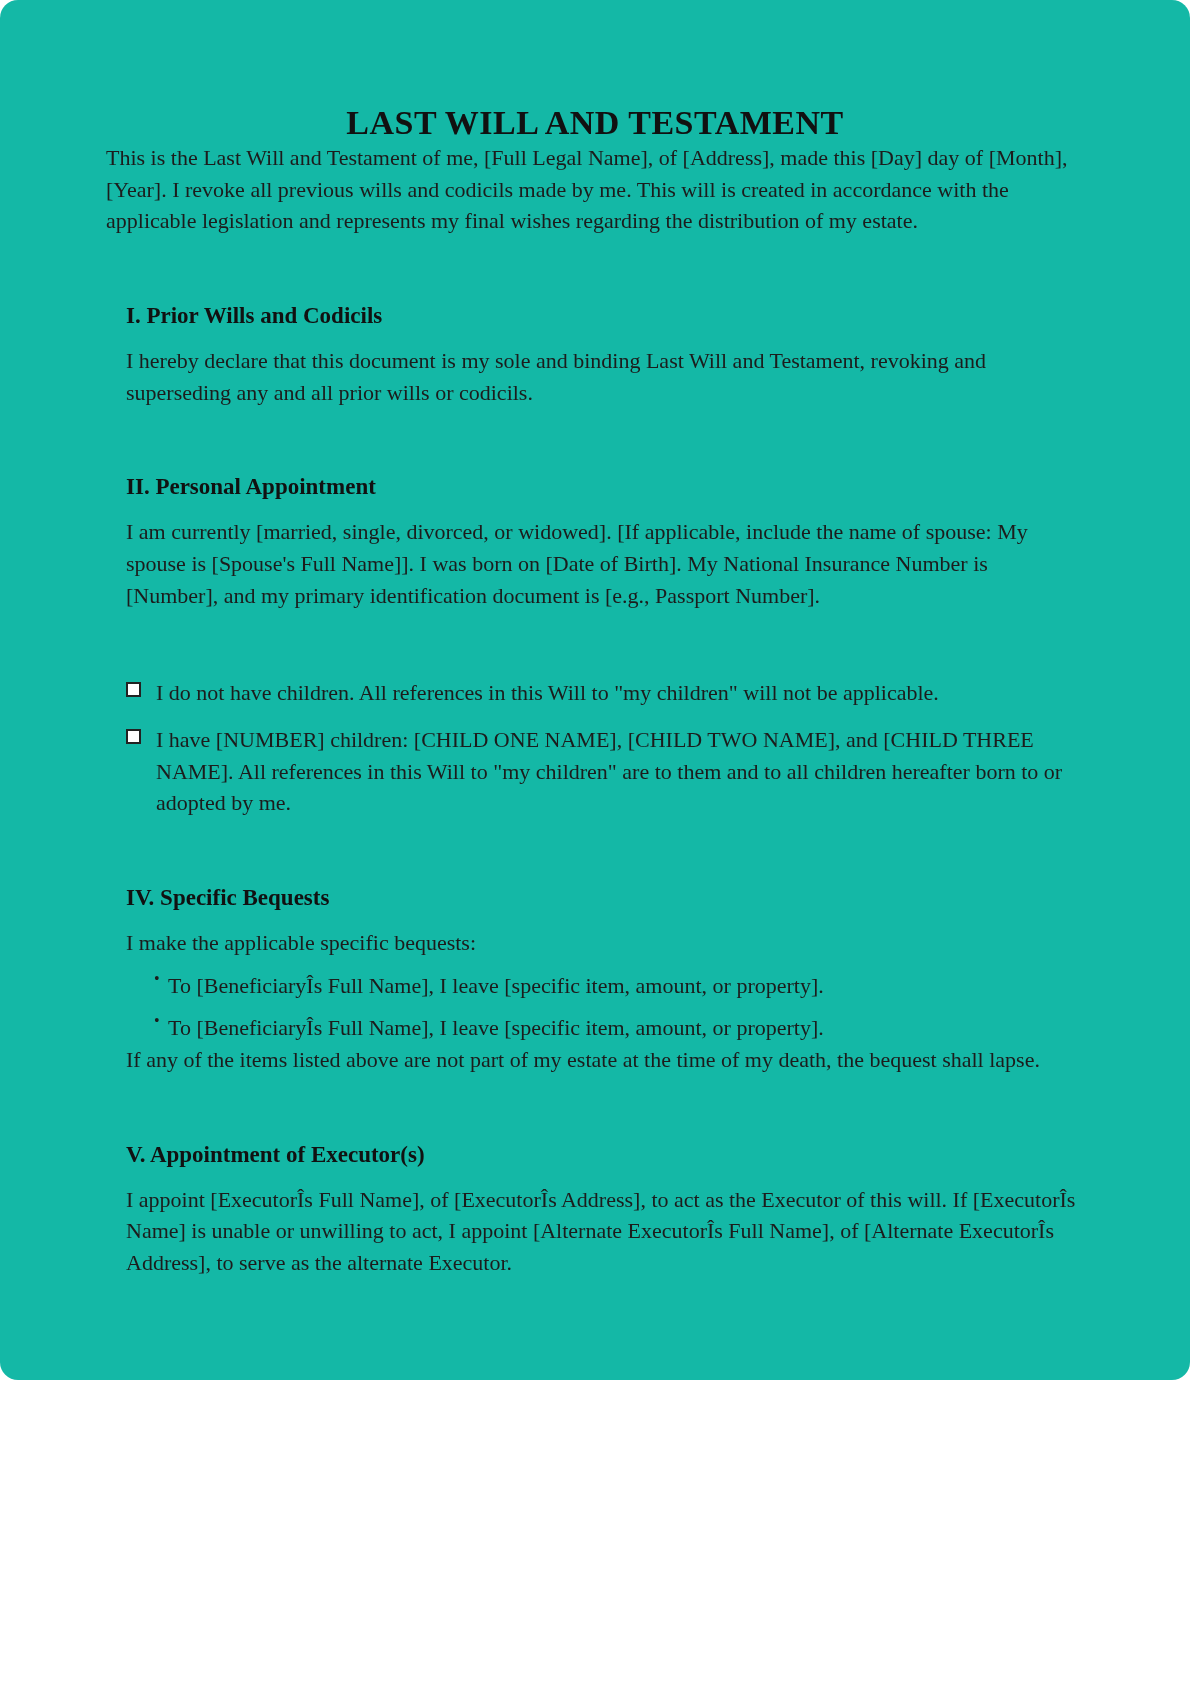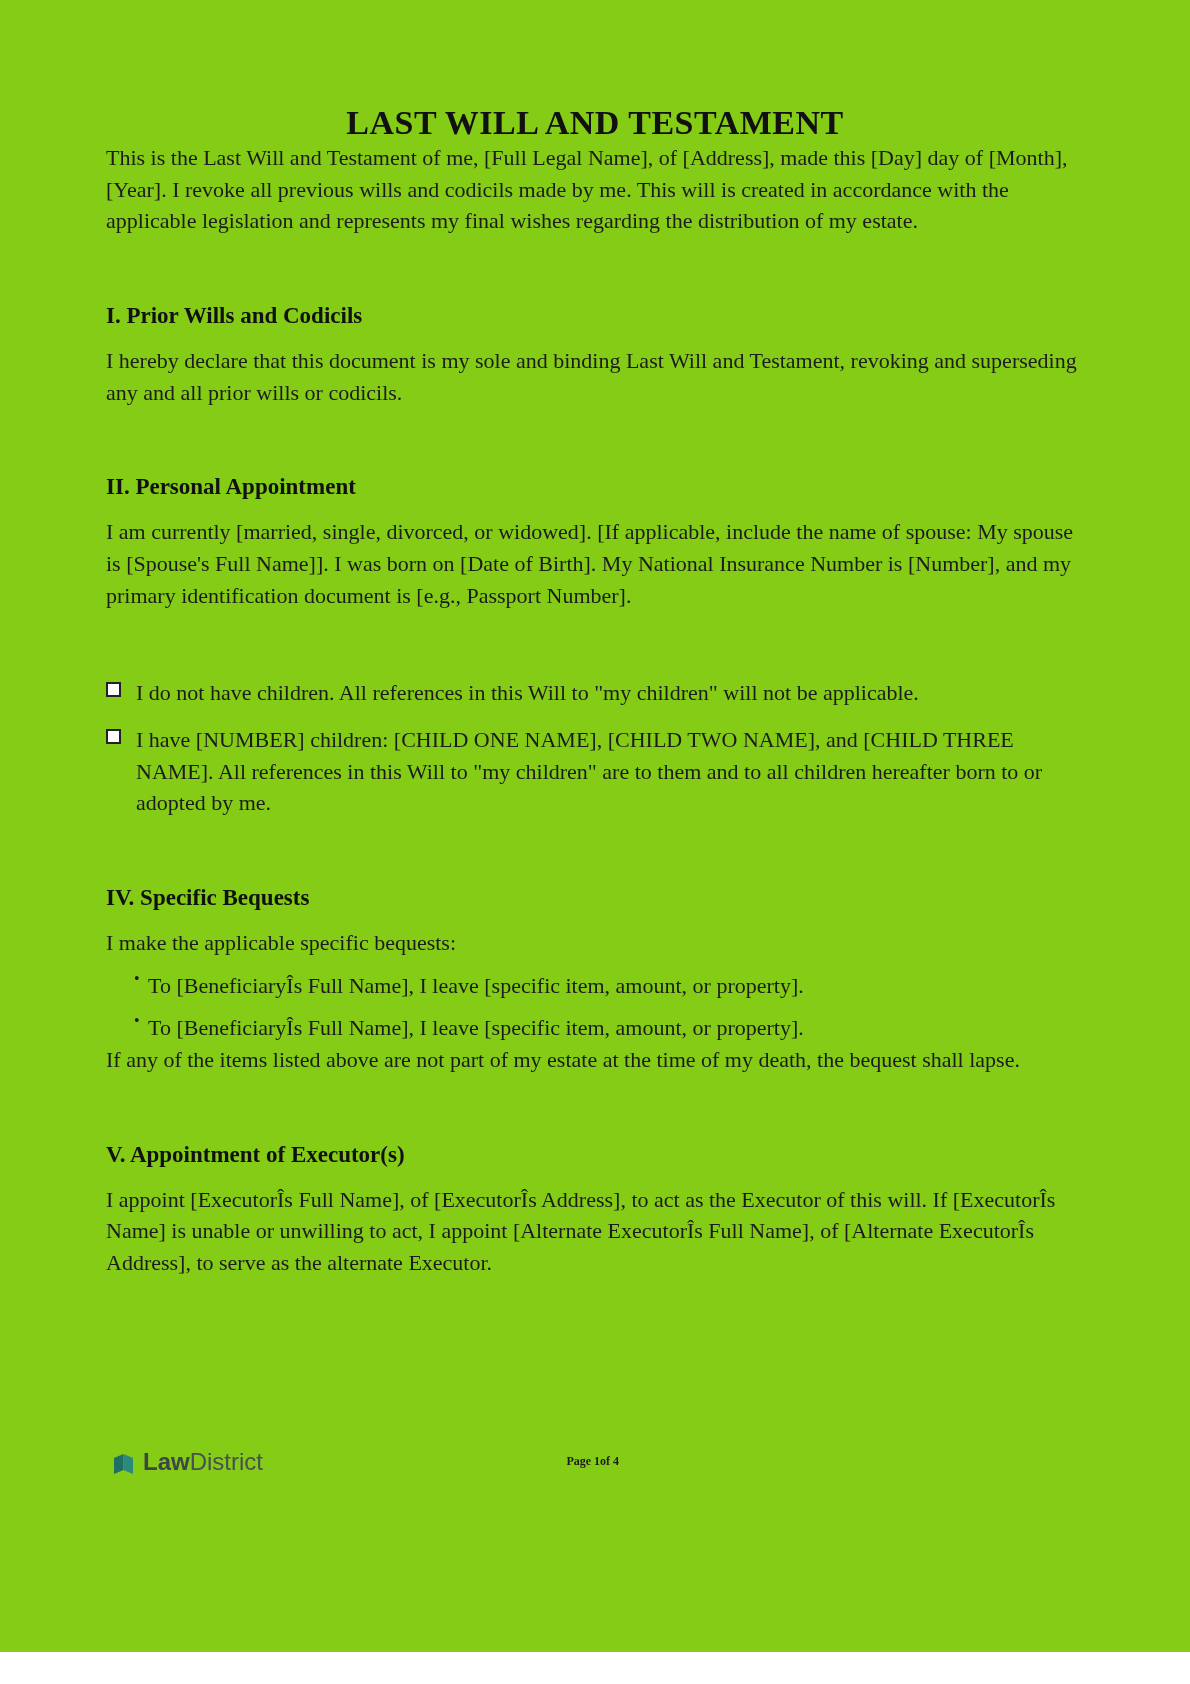--- a/index.html
+++ b/index.html
@@ -3,26 +3,27 @@
 <meta charset="utf-8">
 <style>
   html, body {
     margin: 0;
     padding: 0;
     background: #ffffff;
   }
   .page {
     position: relative;
     width: 1190px;
-    height: 1652px;
+    height: 1380px;
     margin: 0 auto;
-    background: #84cc16;
+    background: #14b8a6;
     font-family: "Liberation Serif", serif;
     color: #1c1c1c;
     overflow: hidden;
+    border-radius: 18px;
   }
   .content {
     padding: 0 106px;
   }
   .doc-title {
     margin: 0;
     padding-top: 104px;
     font-size: 34px;
     font-weight: 700;
     text-align: center;
@@ -32,20 +33,21 @@
   p.body-text {
     margin: 0;
     font-size: 22px;
     line-height: 1.44;
   }
   .intro {
     margin-top: 86px;
   }
   .section {
     margin-top: 66px;
+    margin-left: 20px;
   }
   .section-heading {
     margin: 0 0 16px 0;
     font-size: 23px;
     font-weight: 700;
     color: #111111;
   }
   .check-item {
     position: relative;
     padding-left: 30px;

